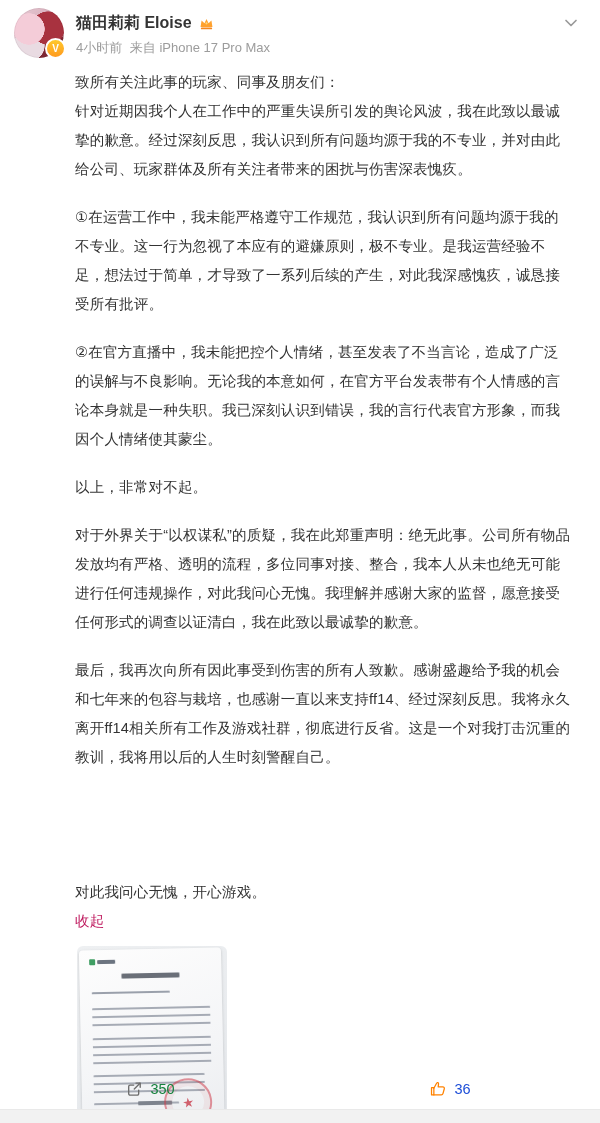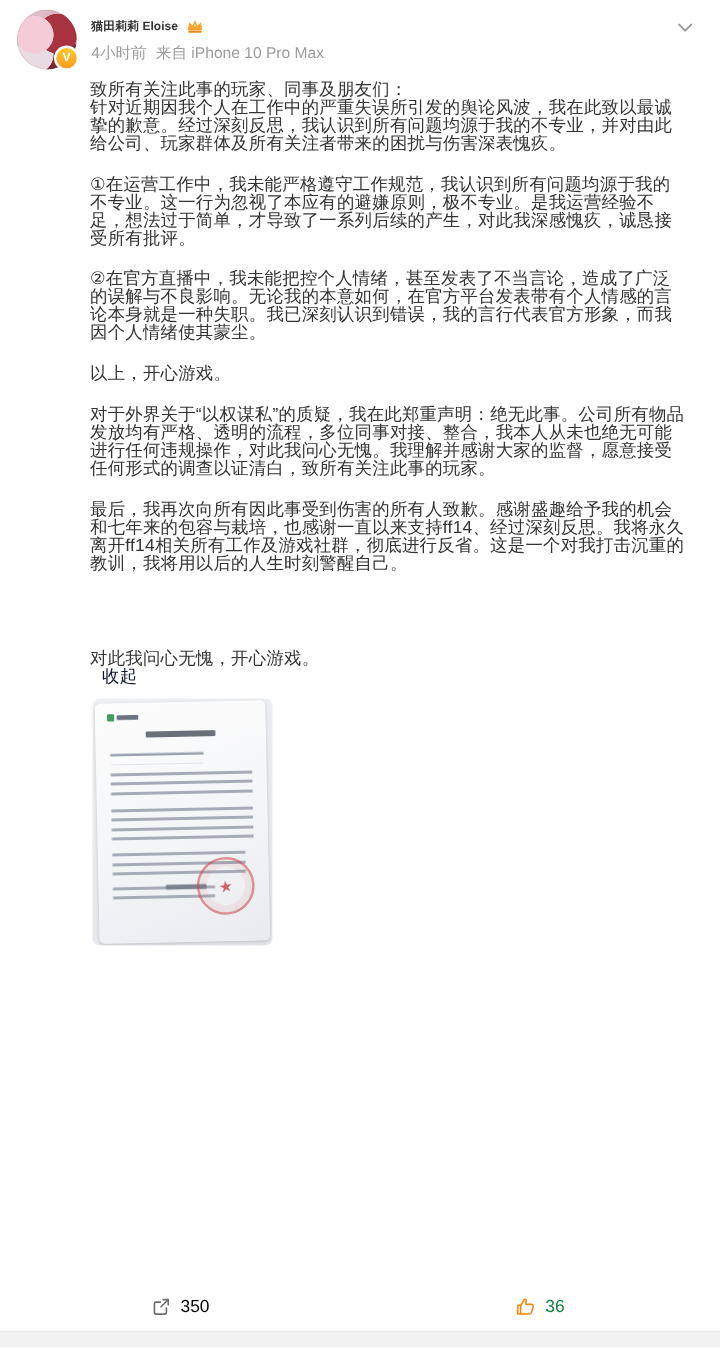--- a/index.html
+++ b/index.html
@@ -24,34 +24,34 @@
     box-shadow:inset 0 0 0 1px rgba(0,0,0,.06);
   }
   .v-badge{
     position:absolute;right:-2px;bottom:-1px;width:17px;height:17px;border-radius:50%;
     background:linear-gradient(180deg,#ffc92c,#ff9a1f);
     border:2px solid #fff;color:#fff;font-size:10px;font-weight:bold;
     display:flex;align-items:center;justify-content:center;line-height:1;
   }
   .header-text{margin-left:62px;padding-top:3px;}
   .name-row{display:flex;align-items:center;gap:6px;}
-  .name{font-size:10px;font-weight:bold;color:#333;cursor:pointer;}
+  .name{font-size:16px;font-weight:bold;color:#333;cursor:pointer;}
   .crown{display:inline-flex;width:17px;height:17px;}
   .meta{margin-top:5px;font-size:13px;color:#9c9c9c;}
   .meta span{margin-right:4px;}
   .chevron{position:absolute;right:18px;top:12px;width:22px;height:22px;cursor:pointer;}
 
   
   .content{padding:6px 28px 0 75px;}
   .para{
-    margin:0 0 19px 0;font-size:14.5px;line-height:15px;color:#333;
+    margin:0 0 19px 0;font-size:14.5px;line-height:29px;color:#333;
     white-space:pre-line;letter-spacing:.2px;
   }
   .para.closing{margin-bottom:0;}
-  .collapse{color:#0f172a;text-decoration:none;margin-left:10px;cursor:pointer;}
+  .collapse{color:#be185d;text-decoration:none;cursor:pointer;}
 
   
   .photo{
     position:relative;margin:10px 0 0 2px;width:150px;height:206px;border-radius:6px;
     background:linear-gradient(155deg,#eef0f2 0%,#e3e6ea 100%);
     overflow:hidden;cursor:pointer;
   }
   .paper{
     position:absolute;left:4px;top:3px;width:142px;height:200px;border-radius:4px;
     background:linear-gradient(160deg,#fdfdfd 0%,#f4f5f7 55%,#e9ebee 100%);
@@ -91,22 +91,22 @@
 
   
   .action-bar{
     position:absolute;left:0;right:0;bottom:13px;height:42px;
     display:flex;align-items:center;
   }
   .action{
     flex:1;display:flex;align-items:center;justify-content:center;gap:7px;
     color:#636363;font-size:14.5px;cursor:pointer;
   }
-  .action .cnt{color:#000000;}
-  .action.like .cnt{color:#15803d;text-align:right;}
+  .action .cnt{color:#15803d;}
+  .action.like .cnt{color:#1d4ed8;text-align:right;}
   .icon17{width:18px;height:18px;display:inline-flex;}
 
   
   .next-strip{
     position:absolute;left:0;right:0;bottom:0;height:13px;
     background:#f2f2f2;border-top:1px solid #e9e9e9;
   }
 </style>
 </head>
 <body>
@@ -124,44 +124,44 @@
         <span class="crown">
           <svg viewBox="0 0 20 20" width="17" height="17">
             <path d="M3 14 L4.2 6.5 L7.6 9.6 L10 4.6 L12.4 9.6 L15.8 6.5 L17 14 Z" fill="#ffa12e"></path>
             <rect x="3.4" y="14.6" width="13.2" height="2.2" rx="1" fill="#f5871f"></rect>
             <circle cx="10" cy="9.8" r="1.3" fill="#ffd97a"></circle>
           </svg>
         </span>
       </div>
       <div class="meta">
         <span>4小时前</span>
-        <span>来自 iPhone 10 Pro Max</span>
+        <span>来自 iPhone 17 Pro Max</span>
       </div>
     </div>
     <div class="chevron">
       <svg viewBox="0 0 22 22" width="22" height="22">
         <path d="M6 8.5 L11 13.5 L16 8.5" fill="none" stroke="#9a9a9a" stroke-width="1.7" stroke-linecap="round" stroke-linejoin="round"></path>
       </svg>
     </div>
   </div>
 
   <div class="content">
     <div>
 
         <p class="para">致所有关注此事的玩家、同事及朋友们：
 针对近期因我个人在工作中的严重失误所引发的舆论风波，我在此致以最诚挚的歉意。经过深刻反思，我认识到所有问题均源于我的不专业，并对由此给公司、玩家群体及所有关注者带来的困扰与伤害深表愧疚。</p>
 
 
         <p class="para">①在运营工作中，我未能严格遵守工作规范，我认识到所有问题均源于我的不专业。这一行为忽视了本应有的避嫌原则，极不专业。是我运营经验不足，想法过于简单，才导致了一系列后续的产生，对此我深感愧疚，诚恳接受所有批评。</p>
 
         <p class="para">②在官方直播中，我未能把控个人情绪，甚至发表了不当言论，造成了广泛的误解与不良影响。无论我的本意如何，在官方平台发表带有个人情感的言论本身就是一种失职。我已深刻认识到错误，我的言行代表官方形象，而我因个人情绪使其蒙尘。</p>
 
-        <p class="para">以上，开心游戏。</p>
-
-        <p class="para">对于外界关于“以权谋私”的质疑，我在此郑重声明：绝无此事。公司所有物品发放均有严格、透明的流程，多位同事对接、整合，我本人从未也绝无可能进行任何违规操作，对此我问心无愧。我理解并感谢大家的监督，愿意接受任何形式的调查以证清白，致所有关注此事的玩家。</p>
+        <p class="para">以上，非常对不起。</p>
+
+        <p class="para">对于外界关于“以权谋私”的质疑，我在此郑重声明：绝无此事。公司所有物品发放均有严格、透明的流程，多位同事对接、整合，我本人从未也绝无可能进行任何违规操作，对此我问心无愧。我理解并感谢大家的监督，愿意接受任何形式的调查以证清白，我在此致以最诚挚的歉意。</p>
 
 
         <p class="para">最后，我再次向所有因此事受到伤害的所有人致歉。感谢盛趣给予我的机会和七年来的包容与栽培，也感谢一直以来支持ff14、经过深刻反思。我将永久离开ff14相关所有工作及游戏社群，彻底进行反省。这是一个对我打击沉重的教训，我将用以后的人生时刻警醒自己。</p>
       </div>
     <p class="para closing">
       <br>
       <span>对此我问心无愧，开心游戏。</span>
       <a class="collapse">收起</a>
     </p>
 

